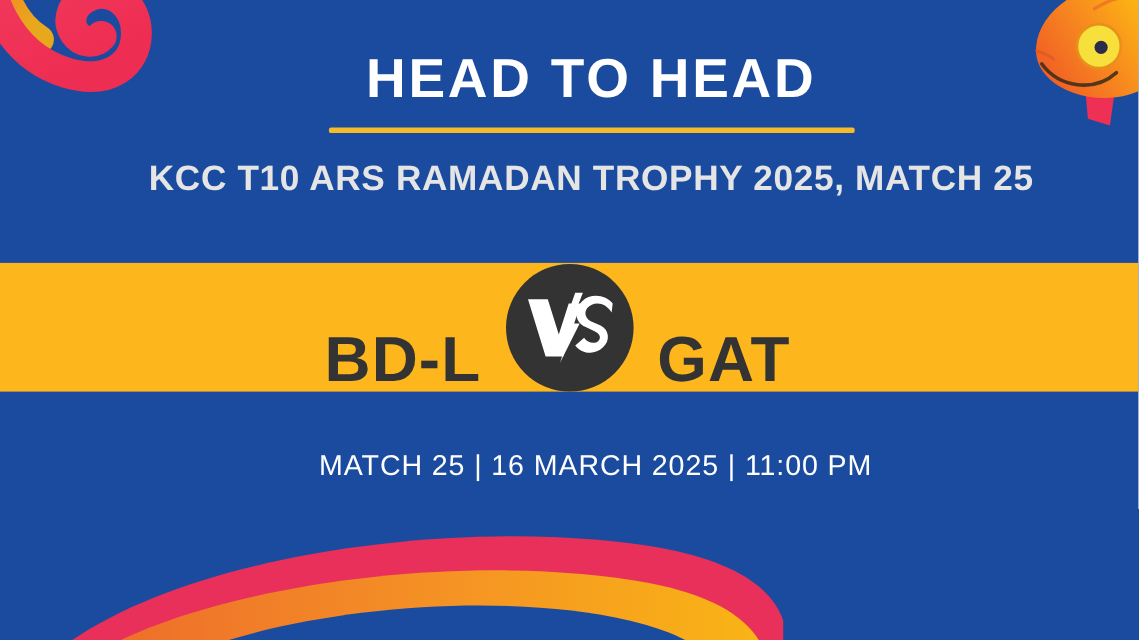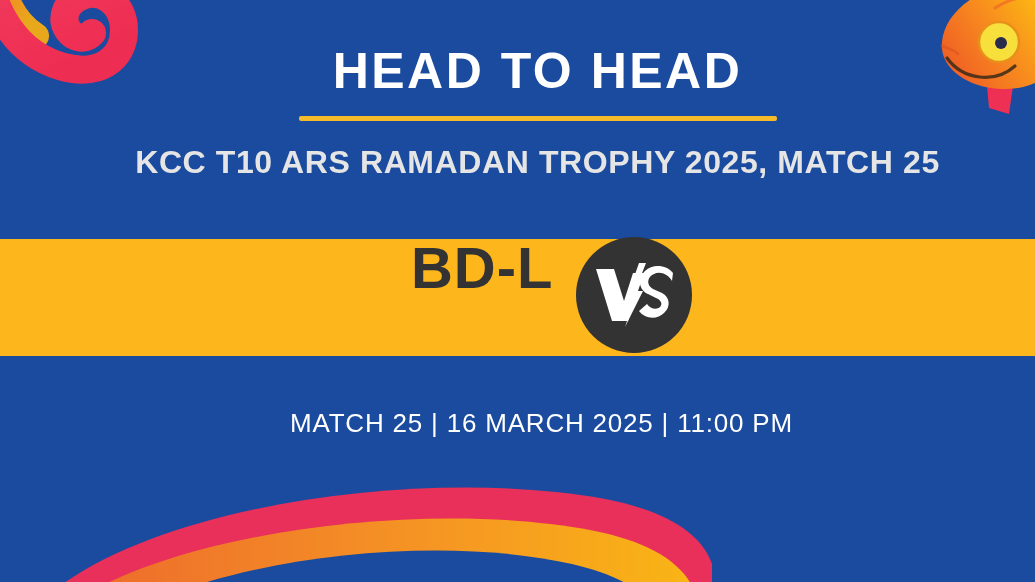--- a/index.html
+++ b/index.html
@@ -89,21 +89,21 @@
     height: 117px;
     background: #fdb71c;
   }
   .vs-row {
     position: absolute;
     left: 0;
     top: 0;
     width: 1035px;
     height: 117px;
     display: flex;
-    align-items: flex-start;
+    align-items: flex-end;
     justify-content: center;
     gap: 22px;
   }
   .team-name {
     font-size: 58px;
     font-weight: bold;
     color: #333333;
     letter-spacing: 1px;
     line-height: 1;
     min-width: 210px;
@@ -223,20 +223,21 @@
                    C 63 57, 51 56, 45 48
                    L 53 41
                    C 56 46, 63 47, 66 44
                    C 69 41, 67 37, 62 35
                    L 54 31
                    C 45 27, 43 16, 51 8
                    C 59 0, 73 2, 79 10 Z" fill="#ffffff"></path>
         </svg>
       </div>
 
+      <div class="team-name team-right">GAT</div>
     </div>
   </div>
 
   <div class="match-meta">MATCH 25 | 16 MARCH 2025 | 11:00 PM</div>
 
   <svg id="arc-deco" viewBox="0 0 1035 110" preserveAspectRatio="none" xmlns="http://www.w3.org/2000/svg" aria-hidden="true">
     <defs>
       <linearGradient id="gradArcOrange" x1="0" y1="0" x2="1" y2="0">
         <stop offset="0%" stop-color="#ed6a2c"></stop>
         <stop offset="55%" stop-color="#f59324"></stop>

